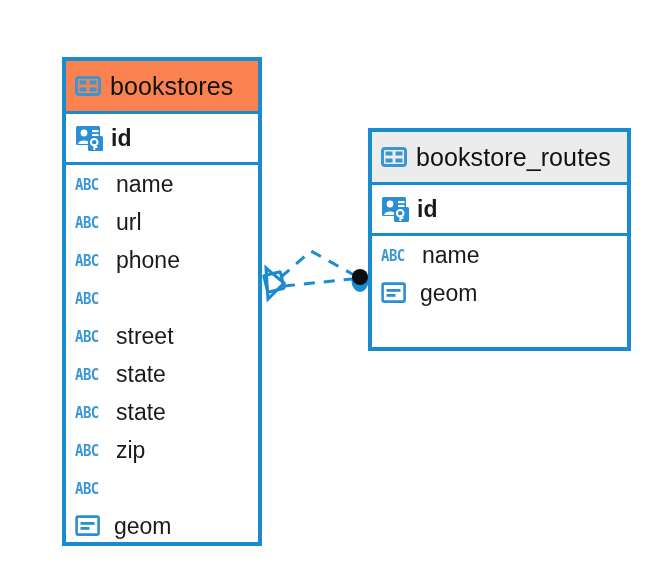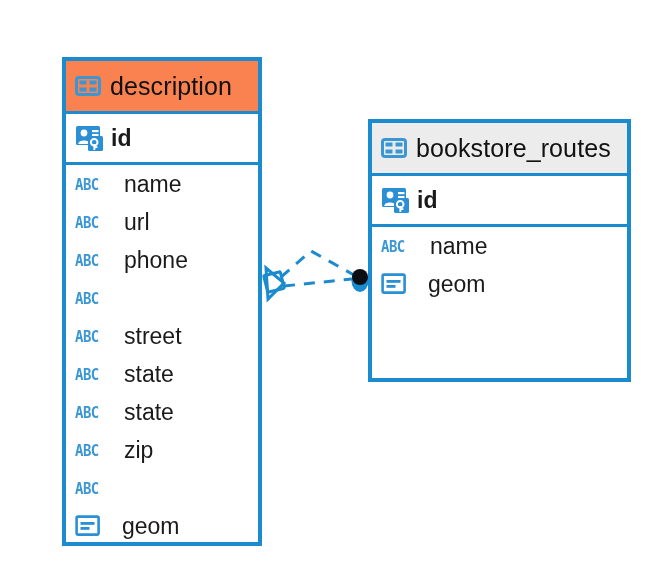--- a/index.html
+++ b/index.html
@@ -41,21 +41,21 @@
     border-top:3px solid #1b8bd0;
     border-bottom:3px solid #1b8bd0;
     background:#fff;
   }
   .field-section{background:#fff;}
 
   .field{
     box-sizing:border-box;
     height:38px;
     display:flex;align-items:center;
-    gap:17px;
+    gap:9px;
     padding:0 10px 0 9px;
     font-size:23px;
     color:#1a1a1a;
     white-space:nowrap;
   }
   .field.pk{height:48px;font-weight:bold;gap:6px;}
   .field-label{line-height:1;}
 
   
   .icon{flex:0 0 auto;display:block;}
@@ -96,21 +96,21 @@
   <div class="entity" style="left:62px;top:57px;width:200px;height:489px;">
 
     <div class="entity-header orange">
       <svg class="icon" width="26" height="20" viewBox="0 0 26 20">
         <rect x="1.5" y="1.5" width="23" height="17" rx="2.5" fill="none" stroke="#3a97d4" stroke-width="3"></rect>
         <rect x="4.5" y="4.5" width="7" height="4" fill="#3a97d4"></rect>
         <rect x="14.5" y="4.5" width="7" height="4" fill="#3a97d4"></rect>
         <rect x="4.5" y="11.5" width="7" height="4" fill="#3a97d4"></rect>
         <rect x="14.5" y="11.5" width="7" height="4" fill="#3a97d4"></rect>
       </svg>
-      <span>description</span>
+      <span>bookstores</span>
     </div>
 
     <div class="pk-section">
       <div class="field pk">
         <svg class="icon" width="30" height="30" viewBox="0 0 30 30">
           <rect x="1" y="3" width="24" height="19" rx="1.5" fill="#2a8fd4"></rect>
           <circle cx="9" cy="10" r="3.4" fill="#ffffff"></circle>
           <path d="M 3.2 21 C 3.6 16.4 14.4 16.4 14.8 21 Z" fill="#ffffff"></path>
           <rect x="17" y="7" width="6.5" height="2.2" fill="#ffffff"></rect>
           <rect x="17" y="11" width="6.5" height="2.2" fill="#ffffff"></rect>
@@ -173,21 +173,21 @@
           <rect x="1.6" y="2.6" width="22" height="18" rx="1.5" fill="none" stroke="#2a8fd4" stroke-width="2.6"></rect>
           <rect x="5.5" y="8" width="14" height="2.8" fill="#2a8fd4"></rect>
           <rect x="5.5" y="13" width="9" height="2.8" fill="#2a8fd4"></rect>
         </svg>
         <span class="field-label">geom</span>
       </div>
 
     </div>
   </div>
 
-  <div class="entity" style="left:368px;top:119px;width:263px;height:263px;">
+  <div class="entity" style="left:368px;top:128px;width:263px;height:223px;">
 
     <div class="entity-header gray">
       <svg class="icon" width="26" height="20" viewBox="0 0 26 20">
         <rect x="1.5" y="1.5" width="23" height="17" rx="2.5" fill="none" stroke="#3a97d4" stroke-width="3"></rect>
         <rect x="4.5" y="4.5" width="7" height="4" fill="#3a97d4"></rect>
         <rect x="14.5" y="4.5" width="7" height="4" fill="#3a97d4"></rect>
         <rect x="4.5" y="11.5" width="7" height="4" fill="#3a97d4"></rect>
         <rect x="14.5" y="11.5" width="7" height="4" fill="#3a97d4"></rect>
       </svg>
       <span>bookstore_routes</span>

